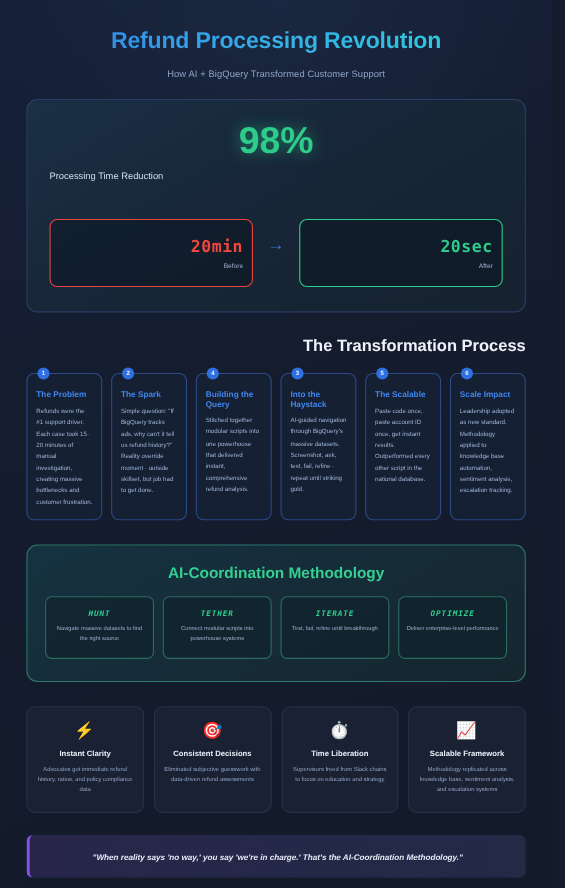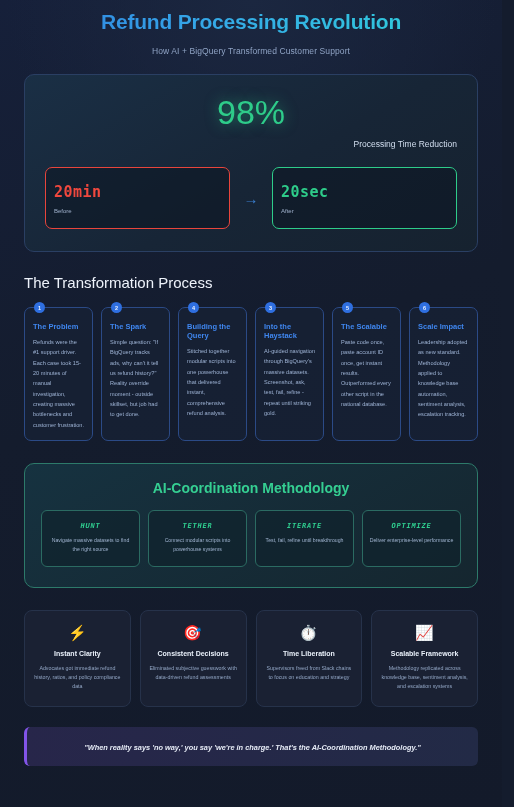--- a/index.html
+++ b/index.html
@@ -12,21 +12,21 @@
     color: #c8d3e8;
     overflow: hidden;
   }
 
   .page {
     width: 502px;
     height: 807px;
     background:
       radial-gradient(ellipse 70% 40% at 50% 0%, #1b2740 0%, rgba(27,39,64,0) 70%),
       linear-gradient(160deg, #16203a 0%, #141c2d 45%, #131a2a 100%);
-    padding: 0 24px;
+    padding: 16px 24px;
   }
 
   
   .header { text-align: center; padding-top: 10px; }
   .main-title {
     font-size: 21px;
     font-weight: bold;
     letter-spacing: -0.2px;
     background: linear-gradient(90deg, #2f7fe0 0%, #35a8e8 40%, #2fd2d8 100%);
     -webkit-background-clip: text;
@@ -45,43 +45,44 @@
   .hero {
     margin-top: 18px;
     border: 1px solid #2a3f63;
     border-radius: 10px;
     background: linear-gradient(150deg, #1a2f45 0%, #172536 55%, #16222f 100%);
     padding: 20px 20px 22px;
   }
   .hero-stat {
     text-align: center;
     font-size: 34px;
-    font-weight: normal;
+    font-weight: bold;
     color: #2ecc8a;
     text-shadow: 0 0 14px rgba(46,204,138,0.55);
     line-height: 1;
   }
   .hero-stat-label {
-    text-align: right;
+    text-align: left;
     margin-top: 10px;
     font-size: 8.5px;
     color: #d3dff0;
   }
   .compare {
     display: flex;
     align-items: center;
     gap: 10px;
     margin-top: 18px;
   }
   .compare-box {
     flex: 1;
     border-radius: 7px;
     background: rgba(13,22,34,0.55);
     padding: 15px 8px 14px;
-    text-align: left;
+    text-align: right;
+    margin-top: 16px;
   }
   .compare-box.before { border: 1px solid #e8453c; }
   .compare-box.after  { border: 1px solid #2ecc8a; }
   .compare-value {
     font-family: "DejaVu Sans Mono", monospace;
     font-size: 15px;
     font-weight: bold;
     letter-spacing: 0.5px;
   }
   .before .compare-value { color: #f0483e; }
@@ -95,23 +96,23 @@
     color: #3a7fd0;
     font-size: 15px;
     line-height: 1;
     flex: 0 0 auto;
     width: 22px;
     text-align: center;
   }
 
   
   .section-title {
-    text-align: left;
+    text-align: right;
     font-size: 15px;
-    font-weight: normal;
+    font-weight: bold;
     color: #eef3fb;
     margin: 22px 0 16px;
   }
 
   
   .process-grid {
     display: grid;
     grid-template-columns: repeat(6, 1fr);
     gap: 10px 8px;
   }

